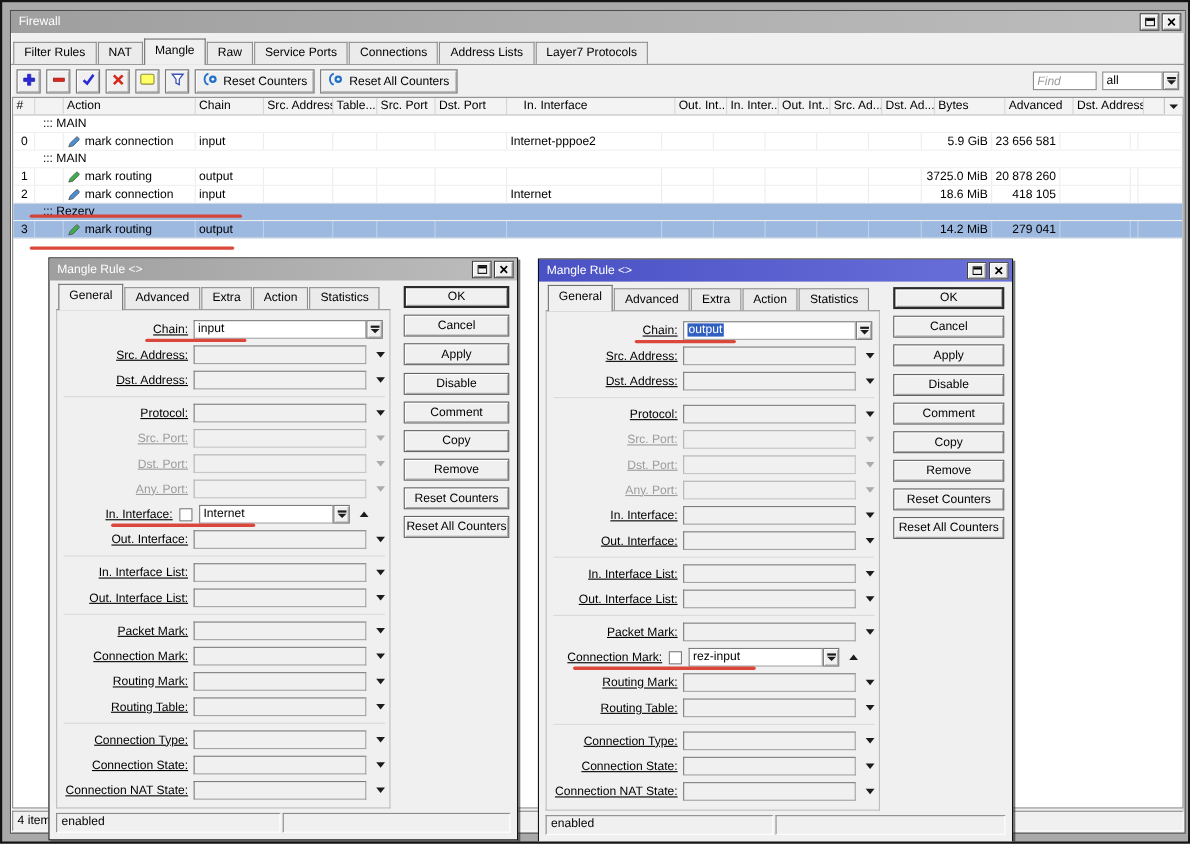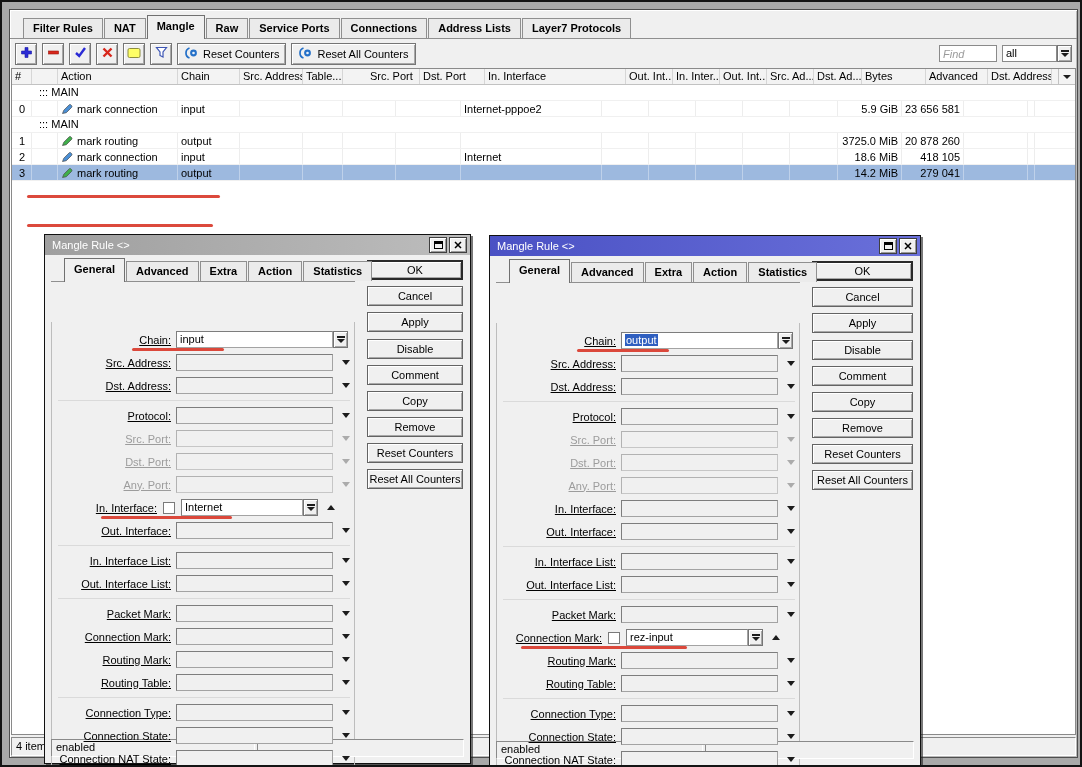--- a/index.html
+++ b/index.html
@@ -10,21 +10,21 @@
   .win{position:absolute;background:#f0f0f0;border:1px solid #4e4e4e;
     box-shadow:inset 1px 1px 0 #ffffff, inset -1px -1px 0 #b8b8b8;}
   .titlebar{height:20px;display:flex;align-items:center;padding:0 3px 0 7px;color:#fff;}
   .titlebar.inactive{background:linear-gradient(to right,#9f9f9f,#bdbdbd);}
   .titlebar.active{background:linear-gradient(to right,var(--active_title,#4a51c4),#6a70da);}
   .titlebar .ttext{flex:1;white-space:nowrap;overflow:hidden;}
   .tbtn{width:16px;height:14px;margin-left:2px;background:#f0f0f0;border:1px solid #3f3f3f;
     box-shadow:inset 1px 1px 0 #fff, inset -1px -1px 0 #9a9a9a;
     display:flex;align-items:center;justify-content:center;flex:none;}
   
-  .tabstrip{display:flex;align-items:flex-end;padding-left:13px;border-bottom:1px solid #8f8f8f;position:relative;font-weight:bold;}
+  .tabstrip{display:flex;align-items:flex-end;padding-left:2px;border-bottom:1px solid #8f8f8f;position:relative;}
   .tab{height:19px;line-height:19px;padding:0 9px;background:#ebebeb;border:1px solid #8f8f8f;
     border-bottom:none;margin-right:1px;white-space:nowrap;position:relative;}
   .tab.active{height:23px;line-height:21px;background:#f0f0f0;margin-bottom:-1px;z-index:3;border-color:#707070;}
   
   .toolbar{display:flex;align-items:center;gap:5px;padding:3px 5px;height:29px;box-sizing:border-box;}
   .tbbtn{height:22px;min-width:22px;box-sizing:border-box;background:#f0f0f0;border:1px solid #757575;
     box-shadow:inset 1px 1px 0 #fff, inset -1px -1px 0 #a8a8a8;
     display:flex;align-items:center;justify-content:center;gap:4px;padding:0 6px;white-space:nowrap;}
   .tbbtn.icononly{width:22px;padding:0;}
   .spacer{flex:1;}
@@ -51,21 +51,21 @@
   
   .sunken{box-sizing:border-box;border:1px solid;border-color:#8a8a8a #ffffff #ffffff #8a8a8a;
     background:#f0f0f0;line-height:16px;padding:0 4px;white-space:nowrap;overflow:hidden;}
   .fwstatus{height:19px;margin:2px 1px 1px;display:flex;}
   .fwstatus .sunken{flex:1;}
   
   .dialog{position:absolute;background:#f0f0f0;border:1px solid #111;display:flex;flex-direction:column;
     box-shadow:2px 2px 0 rgba(30,30,30,.6);z-index:10;}
   .dlgbody{flex:1;display:flex;flex-direction:column;padding:4px 6px 6px;min-height:0;}
   .dlgmain{flex:1;display:flex;min-height:0;}
-  .leftcol{width:304px;flex:none;display:flex;flex-direction:column;gap:40px;}
+  .leftcol{width:304px;flex:none;display:flex;flex-direction:column;}
   .form{flex:1;border:1px solid #bdbdbd;border-top:none;padding-top:6px;box-sizing:border-box;}
   .frow{position:relative;display:flex;align-items:center;height:23px;}
   .flabel{width:119px;flex:none;text-align:right;padding-right:5px;white-space:nowrap;text-decoration:underline;}
   .frow.chk .flabel{width:105px;}
   .flabel.dim{color:#9c9c9c;}
   .fbox{height:17px;box-sizing:border-box;flex:none;border:1px solid #a3a3a3;border-top-color:#7d7d7d;border-left-color:#7d7d7d;}
   .fbox.gray{width:157px;background:#f0f0f0;}
   .fbox.gray.dis{border-color:#c6c6c6;border-top-color:#b2b2b2;border-left-color:#b2b2b2;}
   .fbox.white{background:#fff;line-height:15px;padding:0 3px;overflow:hidden;white-space:nowrap;}
   .fbox.w157{width:157px;} .fbox.w122{width:122px;}
@@ -94,20 +94,34 @@
   .annot{position:absolute;height:3px;background:var(--annotation,#d93a2b);border-radius:2px;opacity:.92;
     z-index:40;pointer-events:none;}
   .frow .annot{bottom:0;}
 </style>
 </head>
 <body>
 
 <div class="screen">
 
   <div class="win" id="fw" style="left:7px;top:7px;width:1067px;height:747px;display:flex;flex-direction:column;">
+    <div class="titlebar inactive">
+      <span class="ttext">Firewall</span>
+      <span class="tbtn">
+          <svg width="9" height="8">
+            <rect x="0.5" y="0.5" width="8" height="7" fill="none" stroke="#000"></rect>
+            <rect x="1" y="1" width="7" height="2" fill="#000"></rect>
+          </svg>
+        </span>
+      <span class="tbtn">
+          <svg width="8" height="8" viewBox="0 0 8 8">
+            <path d="M1 1l6 6M7 1L1 7" stroke="#000" stroke-width="1.5" fill="none"></path>
+          </svg>
+        </span>
+    </div>
     <div class="tabstrip" id="fw-tabs" style="height:28px;">
         <div class="tab">Filter Rules</div>
         <div class="tab">NAT</div>
         <div class="tab active">Mangle</div>
         <div class="tab">Raw</div>
         <div class="tab">Service Ports</div>
         <div class="tab">Connections</div>
         <div class="tab">Address Lists</div>
         <div class="tab">Layer7 Protocols</div>
       </div>
@@ -169,23 +183,23 @@
         </div>
       </div>
     <div class="list" id="fw-list">
       <div class="lheader" id="fw-header">
           <div class="hcell" style="width: 20px;">#</div>
           <div class="hcell" style="width: 26px;"></div>
           <div class="hcell" style="width: 120px;">Action</div>
           <div class="hcell" style="width: 62px;">Chain</div>
           <div class="hcell" style="width: 63px;">Src. Address</div>
           <div class="hcell" style="width: 40px;">Table...</div>
-          <div class="hcell" style="width: 53px; margin-left: 24px;">Src. Port</div>
+          <div class="hcell" style="width: 53px;">Src. Port</div>
           <div class="hcell" style="width: 65px;">Dst. Port</div>
-          <div class="hcell" style="width: 141px;">In. Interface</div>
+          <div class="hcell" style="width: 141px; margin-left: 12px;">In. Interface</div>
           <div class="hcell" style="width: 47px;">Out. Int...</div>
           <div class="hcell" style="width: 47px;">In. Inter...</div>
           <div class="hcell" style="width: 47px;">Out. Int...</div>
           <div class="hcell" style="width: 47px;">Src. Ad...</div>
           <div class="hcell" style="width: 48px;">Dst. Ad...</div>
           <div class="hcell" style="width: 64px;">Bytes</div>
           <div class="hcell" style="width: 62px;">Advanced</div>
           <div class="hcell" style="width: 64px;">Dst. Address</div>
           <div class="hcell hfill"></div>
           <div class="colsel">
@@ -300,20 +314,23 @@
             <div class="cell" style="width: 47px;"></div>
             <div class="cell" style="width: 48px;"></div>
             <div class="cell r" style="width: 64px;">
               <span>18.6 MiB</span>
             </div>
             <div class="cell r" style="width: 62px;">
               <span>418 105</span>
             </div>
             <div class="cell" style="width: 64px;"></div>
             <div class="cell hfill"></div>
+          </div>
+          <div class="row comment sel">
+            <div class="ctext">::: Rezerv</div>
           </div>
           <div class="row sel">
             <div class="cell" style="width: 20px; padding-left: 7px;">
               <span>3</span>
             </div>
             <div class="cell" style="width: 26px;"></div>
             <div class="cell" style="width: 120px;">
               <span class="penc">
                 <svg width="12" height="12" viewBox="0 0 12 12">
                   <path d="M1.5 10.5l1.3-3.3 5.3-5.3c.5-.5 1.3-.5 1.8 0l.7.7c.5.5.5 1.3 0 1.8L5.3 9.7z" fill="#3fae4a" stroke="#4a4a4a" stroke-width="0.7"></path>

